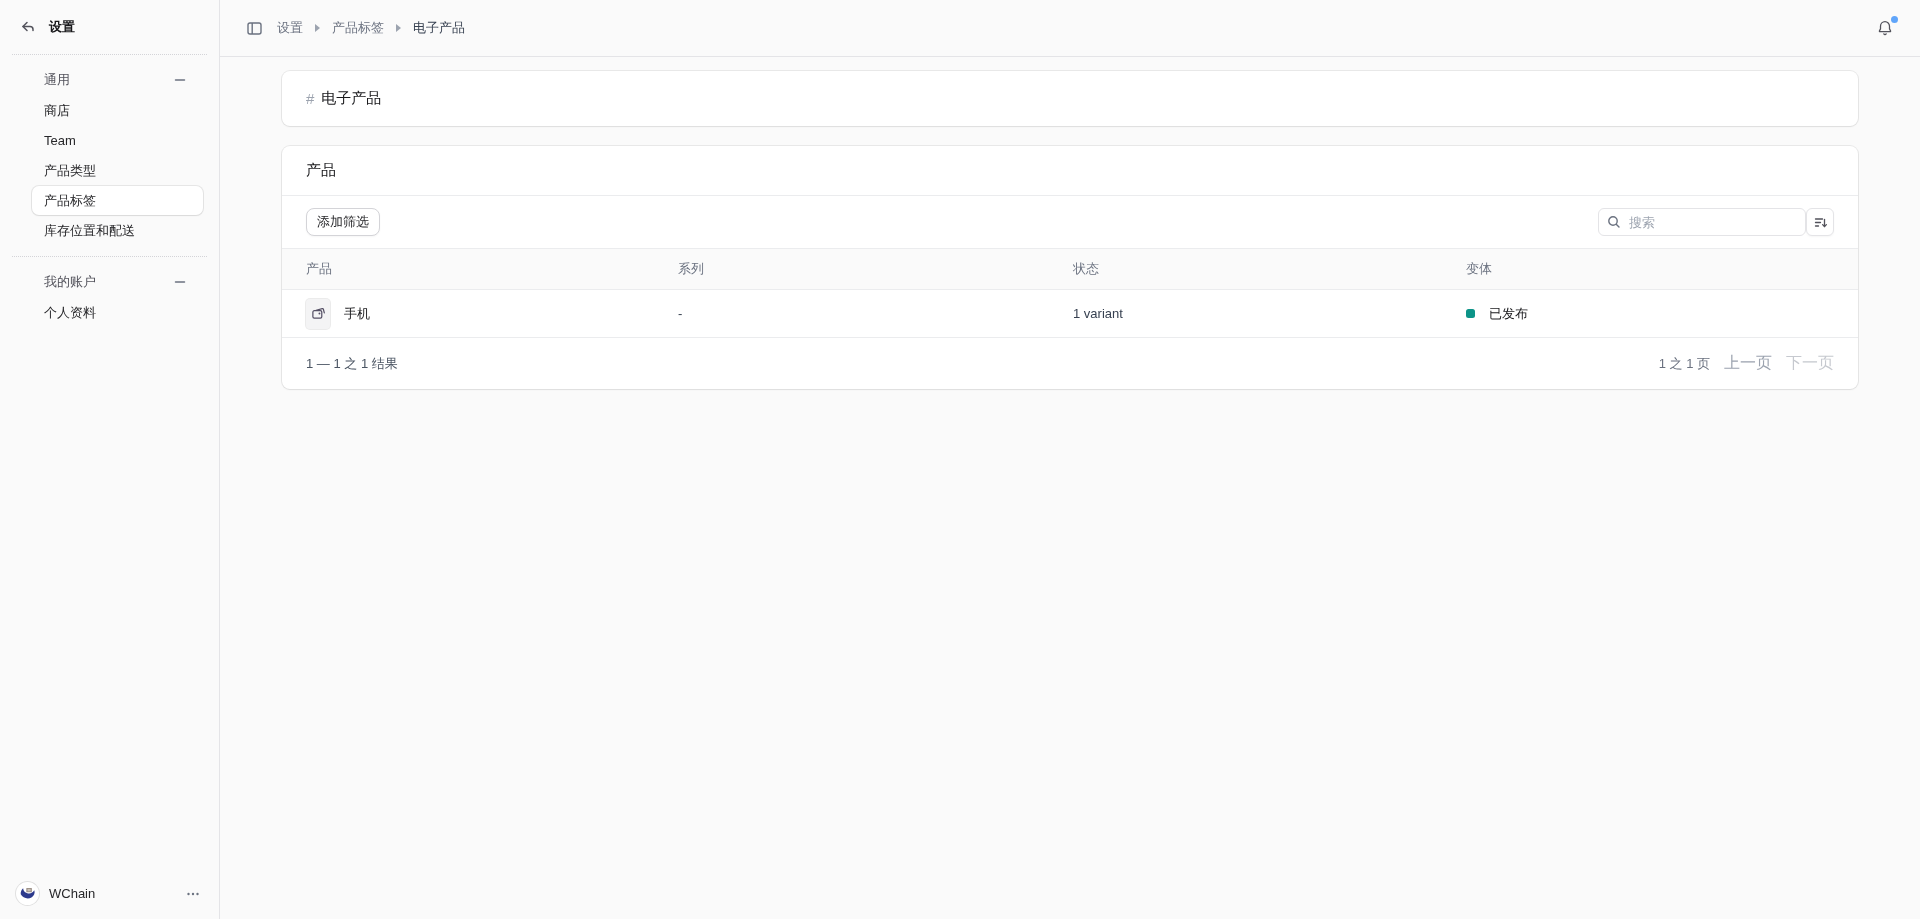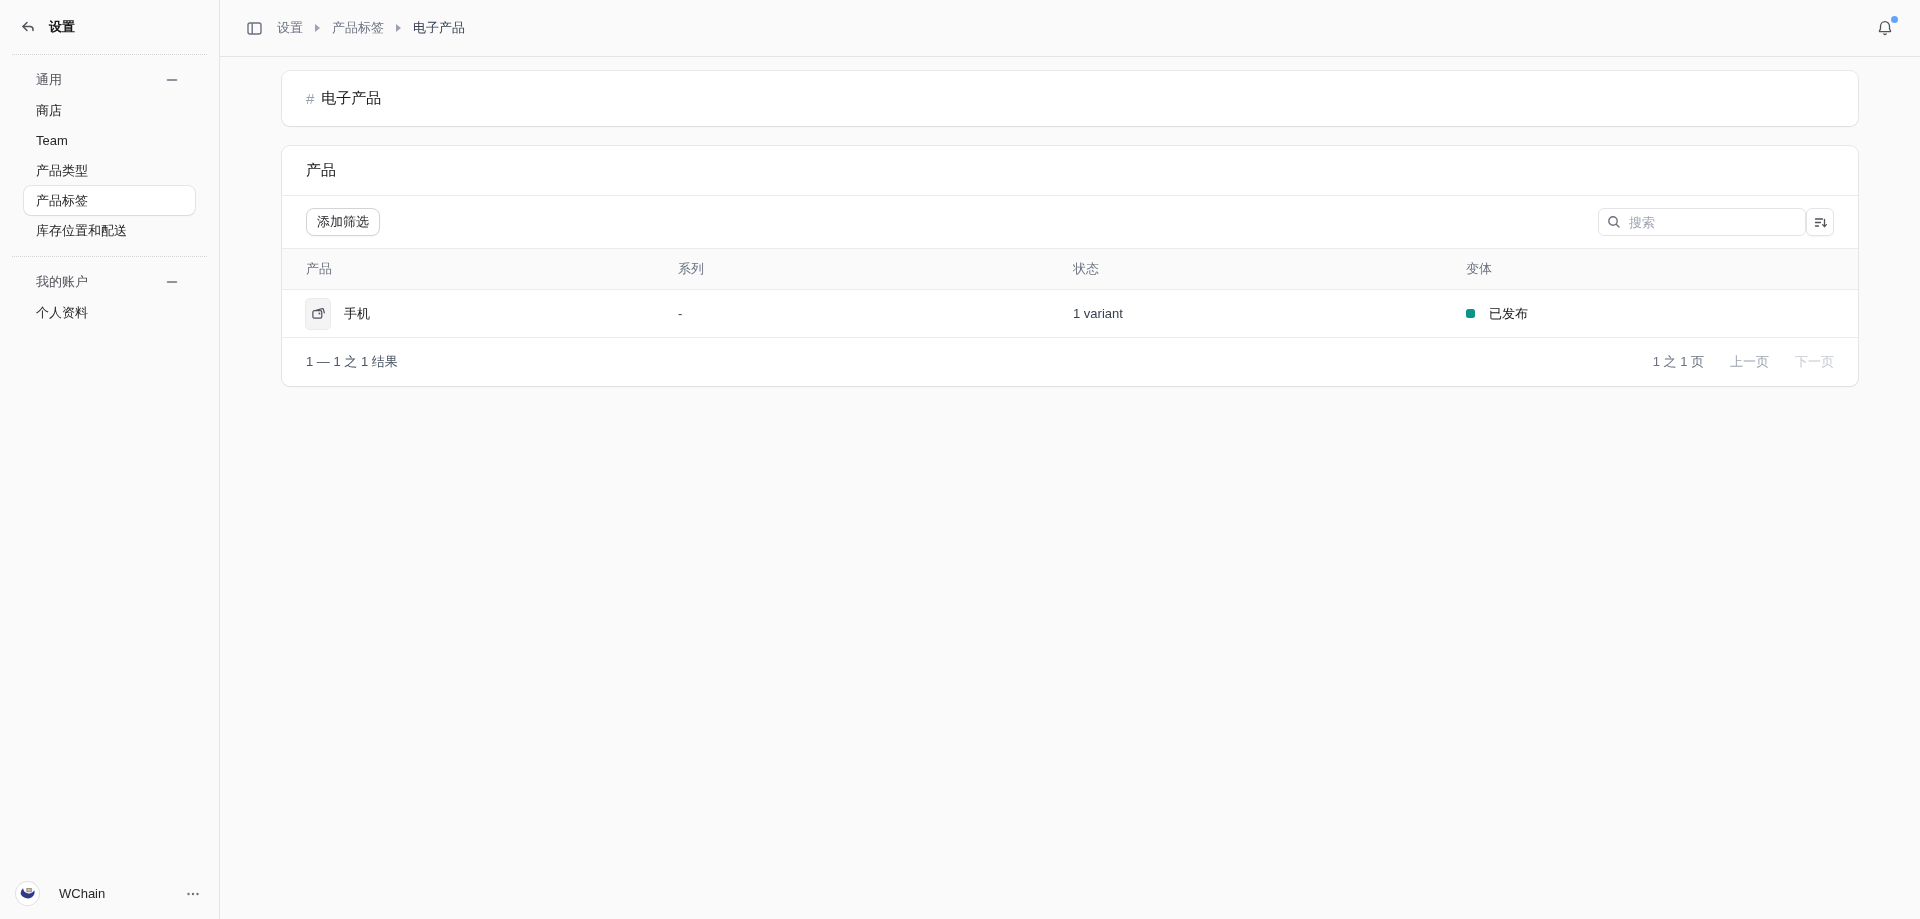--- a/index.html
+++ b/index.html
@@ -18,37 +18,37 @@
     display:flex; flex-direction:column; justify-content:space-between;
     padding:10px 0 8px 0;
   }
   .sidebar-header {
     display:flex; align-items:center; gap:13px;
     padding:8px 20px 10px 20px;
   }
   .sidebar-header .back-btn { background:none; border:none; cursor:pointer; display:flex; padding:0; }
   .sidebar-header .title { font-weight:600; font-size:13px; color:#18181b; }
   .dotted-divider { border:none; border-top:1px dotted #d4d4d8; margin:8px 12px; }
-  .nav-section { padding:2px 16px; }
+  .nav-section { padding:2px 8px;margin-left:16px; }
   .section-head {
     display:flex; align-items:center; justify-content:space-between;
     padding:6px 24px 6px 20px; color:#52525b;
   }
   .nav-item {
     display:flex; align-items:center;
     height:29px; margin:1px 8px; padding:0 12px;
     border-radius:7px; color:#27272a; cursor:pointer;
   }
   .nav-item.active {
     background:#ffffff;
     box-shadow:0 0 0 1px rgba(0,0,0,0.08), 0 1px 2px rgba(0,0,0,0.06);
     font-weight:500;
   }
   .sidebar-user {
-    display:flex; align-items:center; gap:20px;
+    display:flex; align-items:center; gap:10px;
     margin:0 8px; padding:6px 8px; border-radius:8px;
   }
   .avatar {
     width:23px; height:23px; border-radius:50%;
     background:#ffffff; box-shadow:0 0 0 1px rgba(0,0,0,0.1);
     display:flex; align-items:center; justify-content:center; overflow:hidden;
   }
   .user-name { flex:1; color:#27272a; font-weight:500; }
   .kebab-btn { background:none; border:none; cursor:pointer; display:flex; padding:2px; }
 
@@ -126,23 +126,23 @@
     display:flex; align-items:center; justify-content:center;
   }
   .cell-muted { color:#374151; }
   .status-cell { display:flex; align-items:center; gap:14px; }
   .status-dot { width:9px; height:9px; border-radius:2.5px; }
 
   .table-footer {
     padding:15px 24px; display:flex; align-items:center; justify-content:space-between;
     color:#4b5563;
   }
-  .pager { display:flex; align-items:center; gap:26px; }
+  .pager { display:flex; align-items:center; gap:14px; }
   .page-indicator { color:#6b7280; }
-  .pager-btn { background:none; border:none; font-family:inherit; font-size:13px; padding:0; }
+  .pager-btn { background:none; border:none; font-family:inherit; font-size:16px; padding:0; }
   .pager-btn.prev { color:#9ca3af; cursor:default; }
   .pager-btn.next { color:#c6c9cf; cursor:default; }
 </style>
 </head>
 <body>
 
 <aside class="sidebar">
   <div>
     <div class="sidebar-header">
       <button class="back-btn">

